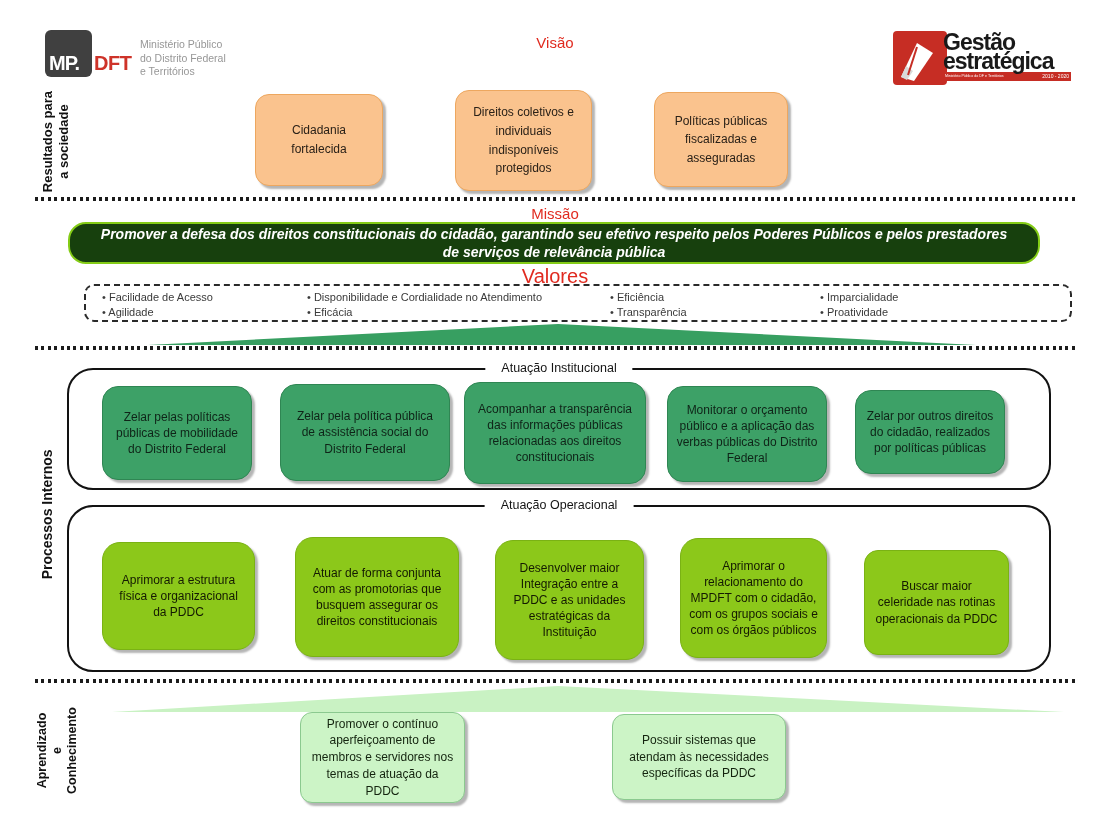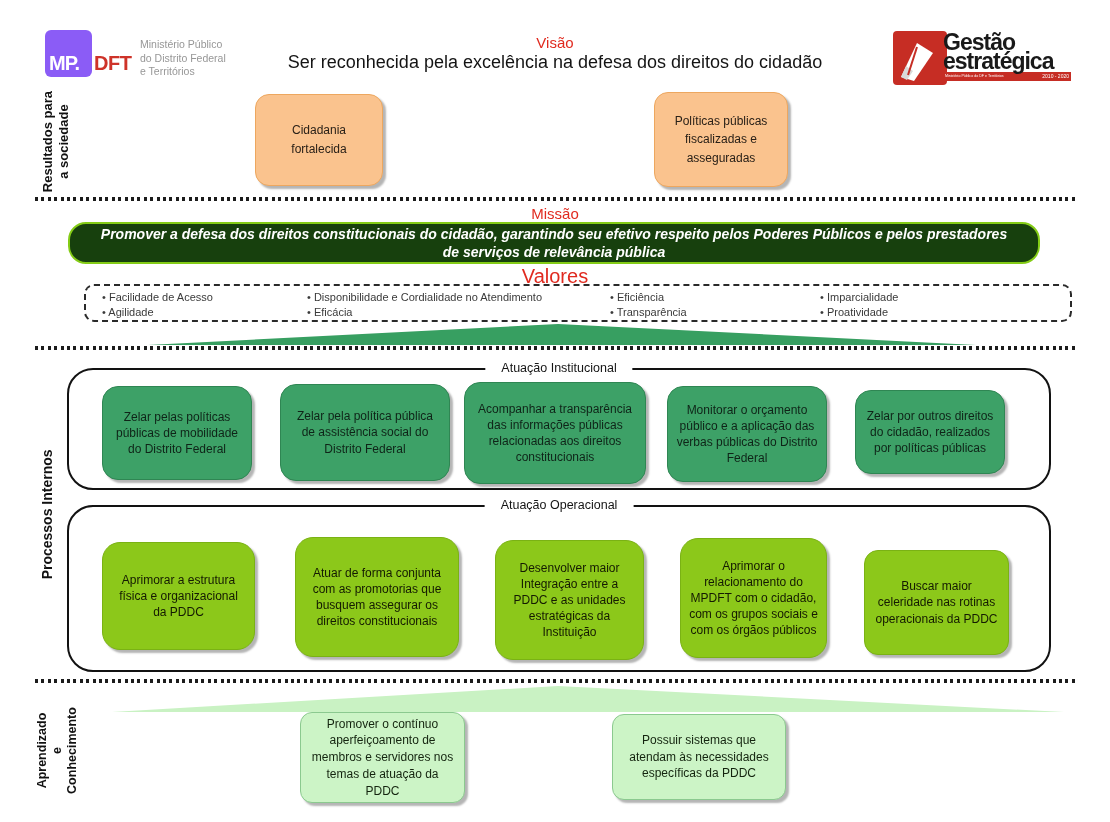--- a/index.html
+++ b/index.html
@@ -1,21 +1,21 @@
 <!DOCTYPE html>
 <html><head>
 <meta charset="utf-8">
 <style>
   html,body{margin:0;padding:0;background:#fff;}
   .canvas{position:relative;width:1110px;height:822px;background:#fff;
           font-family:"Liberation Sans",sans-serif;overflow:hidden;color:#1a1a1a;}
 
   
   .mpdft-logo{position:absolute;left:45px;top:30px;display:flex;align-items:flex-end;}
-  .mpdft-tile{width:47px;height:47px;background:#8b5cf6;border-radius:6px;position:relative;}
+  .mpdft-tile{width:47px;height:47px;background:#404040;border-radius:6px;position:relative;}
   .mpdft-mp{position:absolute;left:4px;bottom:2px;color:#fff;font-weight:bold;font-size:20px;letter-spacing:-1px;}
   .mpdft-dft{color:#ce3329;font-weight:bold;font-size:20px;letter-spacing:-0.5px;margin-left:2px;position:relative;top:-2px;}
   .mpdft-org{position:absolute;left:140px;top:38px;font-size:10.5px;color:#979797;line-height:1.3;}
 
   .vision-label{position:absolute;left:0;top:34px;width:100%;text-align:center;
                 color:#e02a1f;font-size:15px;}
   .vision-text{position:absolute;left:0;top:52px;width:100%;text-align:center;
                color:#141414;font-size:18px;}
 
   .gestao-logo{position:absolute;left:893px;top:31px;display:flex;align-items:flex-start;}
@@ -110,21 +110,20 @@
     </div>
     <span class="mpdft-dft">DFT</span>
   </div>
   <div class="mpdft-org">
     <div>Ministério Público</div>
     <div>do Distrito Federal</div>
     <div>e Territórios</div>
   </div>
 
   <div class="vision-label">Visão</div>
-  <div class="vision-text">Ser reconhecida pela excelência na defesa dos direitos do cidadão</div>
 
   <div class="gestao-logo">
     <div class="gestao-tile">
       <svg width="54" height="54" viewBox="0 0 54 54">
         <polygon points="8,46 24,12 40,22 21,50" fill="#ffffff"></polygon>
         <polygon points="8,46 13,35 20,40 14,49" fill="#d9d9d9"></polygon>
         <line x1="24" y1="16" x2="15" y2="44" stroke="#c62d24" stroke-width="2"></line>
       </svg>
     </div>
     <div class="gestao-words">
@@ -135,20 +134,21 @@
         <span class="gestao-years">2010 - 2020</span>
       </div>
     </div>
   </div>
 
   <div class="vlabel lbl-resultados">
     <div>Resultados para</div>
     <div>a sociedade</div>
   </div>
   <div class="bx bx-orange out1">Cidadania fortalecida</div>
+  <div class="bx bx-orange out2">Direitos coletivos e individuais indisponíveis protegidos</div>
   <div class="bx bx-orange out3">Políticas públicas fiscalizadas e asseguradas</div>
 
   <div class="dotted div1"></div>
 
   <div class="mission-label">Missão</div>
   <div class="mission-banner">
     <div class="mission-text">Promover a defesa dos direitos constitucionais do cidadão, garantindo seu efetivo respeito pelos Poderes Públicos e pelos prestadores de serviços de relevância pública</div>
   </div>
 
   <div class="values-label">Valores</div>

